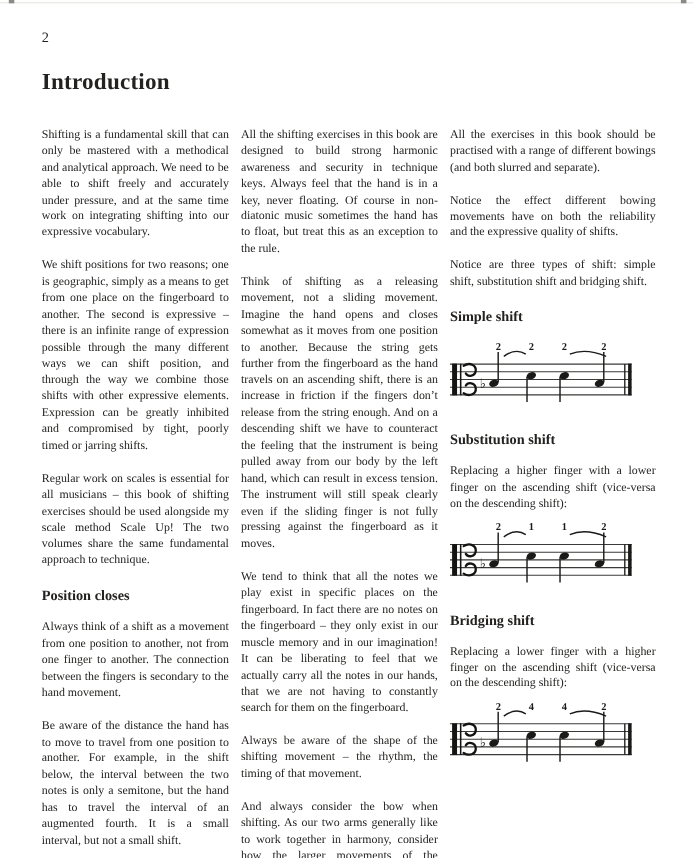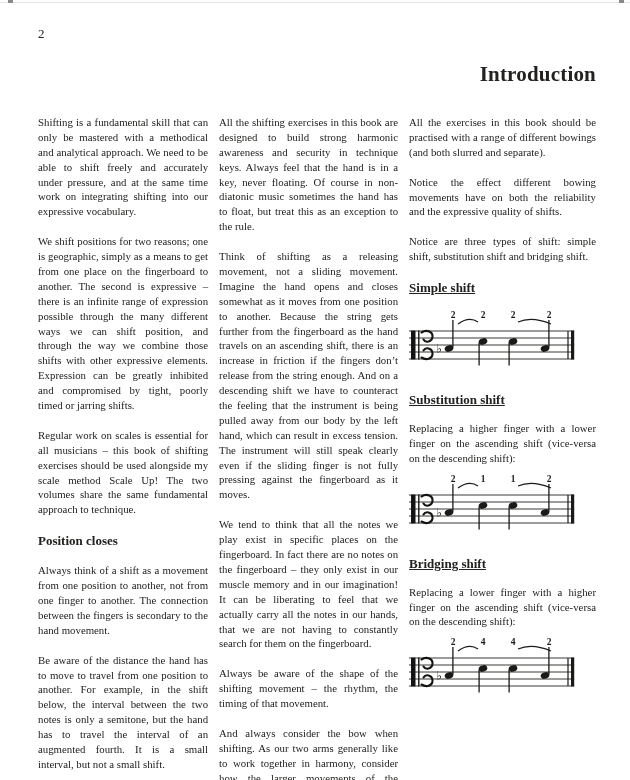--- a/index.html
+++ b/index.html
@@ -6,29 +6,29 @@
   body{
     width:630px;height:780px;position:relative;overflow:hidden;
     font-family:"Liberation Serif", serif;color:#232220;
   }
   .top-edge{position:absolute;top:2px;left:0;width:630px;border-top:1px solid #e7e5e1;}
   .crop-tick{position:absolute;top:0;width:5px;height:3px;background:#8a8a86;}
   .crop-tick.left{left:8px}
   .crop-tick.right{right:6px}
   .page{padding:26px 34px 0 38px;}
   .pagenum{font-size:13px;margin:0 0 20px 0;}
-  h1{font-size:21px;font-weight:bold;margin:0 0 28px 0;letter-spacing:.2px;text-align:right;}
+  h1{font-size:21px;font-weight:bold;margin:0 0 28px 0;letter-spacing:.2px;}
   .columns{display:flex;gap:11px;align-items:flex-start;}
   .col{font-size:10.8px;line-height:1.38;text-align:justify;hyphens:auto;-webkit-hyphens:auto;}
   .col-1{width:171px;}
   .col-2{width:180px;}
   .col-3{width:188px;}
   .col p{margin:0 0 15px 0;}
   h2{font-size:13px;font-weight:bold;margin:12px 0 13px 0;}
-  .col-3 h2{margin:8px 0 12px 0;text-decoration:underline;}
+  .col-3 h2{margin:8px 0 12px 0;}
   .caption{margin:0 0 7px 0 !important;}
   svg.staff{display:block;margin:2px 0 18px 0;}
   svg .fing{font-family:"Liberation Serif",serif;font-size:9.5px;font-weight:bold;fill:#1a1a18;}
   svg .flat{font-family:"DejaVu Sans",sans-serif;font-size:12px;fill:#1a1a18;}
   .staffline{stroke:#3b3a38;stroke-width:1;}
   .stem{stroke:#1a1a18;stroke-width:1.3;}
   .slur{fill:none;stroke:#1a1a18;stroke-width:1.3;}
   .notehead{fill:#1a1a18;}
   .clefstroke{fill:none;stroke:#141412;stroke-linecap:round;}
 </style>

